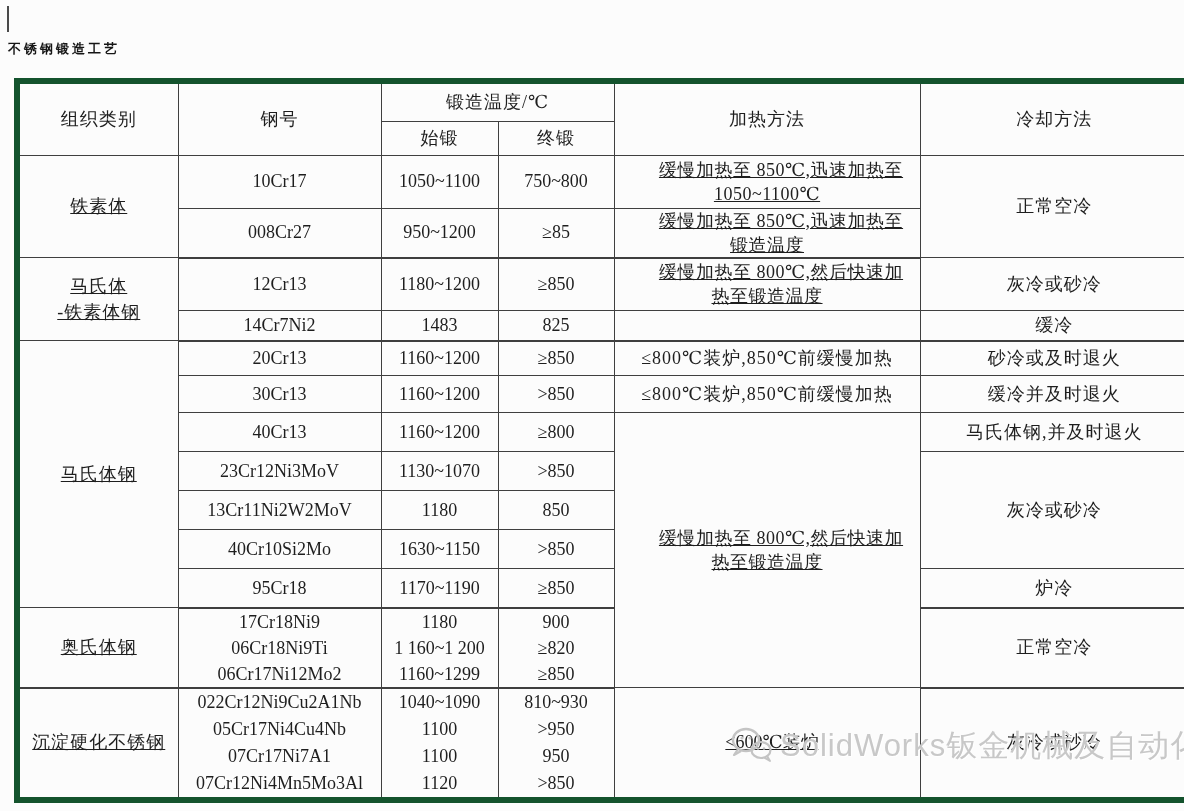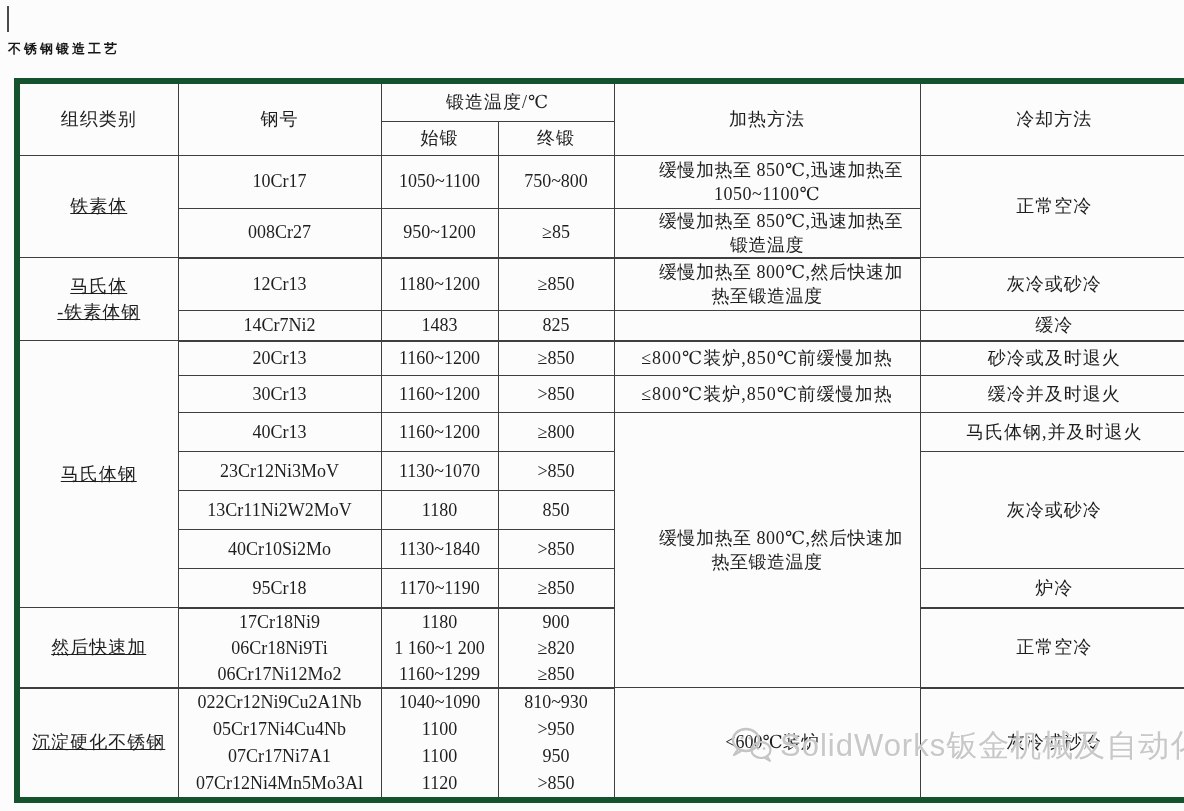--- a/index.html
+++ b/index.html
@@ -22,21 +22,21 @@
   }
   table.forge td{
     border:1px solid #3f3f3f;
     text-align:center;vertical-align:middle;
     font-size:18px;padding:0;line-height:1.25;
     overflow:hidden;
   }
   td.hdr{font-size:17.5px;letter-spacing:1px;}
   tr.sec td{border-bottom-width:2px;}
   td.nb{border-bottom-style:hidden;}
-  td.heat{text-align:left;font-size:17px;padding:2px 6px;}
+  td.heat{text-align:left;font-size:17px;padding:2px 6px;text-decoration:underline;}
   td.heat .hl{line-height:24px;letter-spacing:0.5px;}
   td.heat .ind{padding-left:28px;}
   td.heat-line{text-align:left;padding-left:22px;font-size:17px;letter-spacing:1px;}
   td.cool{text-align:left;padding-left:30px;font-size:17px;letter-spacing:1px;}
   td.grp{font-size:18px;letter-spacing:1px;text-decoration:underline;}
   .gl{line-height:26px;}
   .ml{line-height:26px;}
   .ml4{line-height:27px;}
   .watermark{
     position:absolute;left:726px;top:720px;height:52px;
@@ -154,32 +154,32 @@
     <td class="nb">&gt;850</td>
     <td class="cool" rowspan="3">灰冷或砂冷</td>
   </tr>
   <tr style="height:39px">
     <td class="nb">13Cr11Ni2W2MoV</td>
     <td class="nb">1180</td>
     <td class="nb">850</td>
   </tr>
   <tr style="height:39px">
     <td class="nb">40Cr10Si2Mo</td>
-    <td class="nb">1130~1840</td>
+    <td class="nb">1630~1150</td>
     <td class="nb">&gt;850</td>
   </tr>
   <tr style="height:39px" class="sec">
     <td>95Cr18</td>
     <td>1170~1190</td>
     <td>≥850</td>
     <td class="cool">炉冷</td>
   </tr>
 
   <tr style="height:80px" class="sec">
-    <td class="grp">然后快速加</td>
+    <td class="grp">奥氏体钢</td>
     <td>
       <div class="ml">17Cr18Ni9</div>
       <div class="ml">06Cr18Ni9Ti</div>
       <div class="ml">06Cr17Ni12Mo2</div>
     </td>
     <td>
       <div class="ml">1180</div>
       <div class="ml">1 160~1 200</div>
       <div class="ml">1160~1299</div>
     </td>

